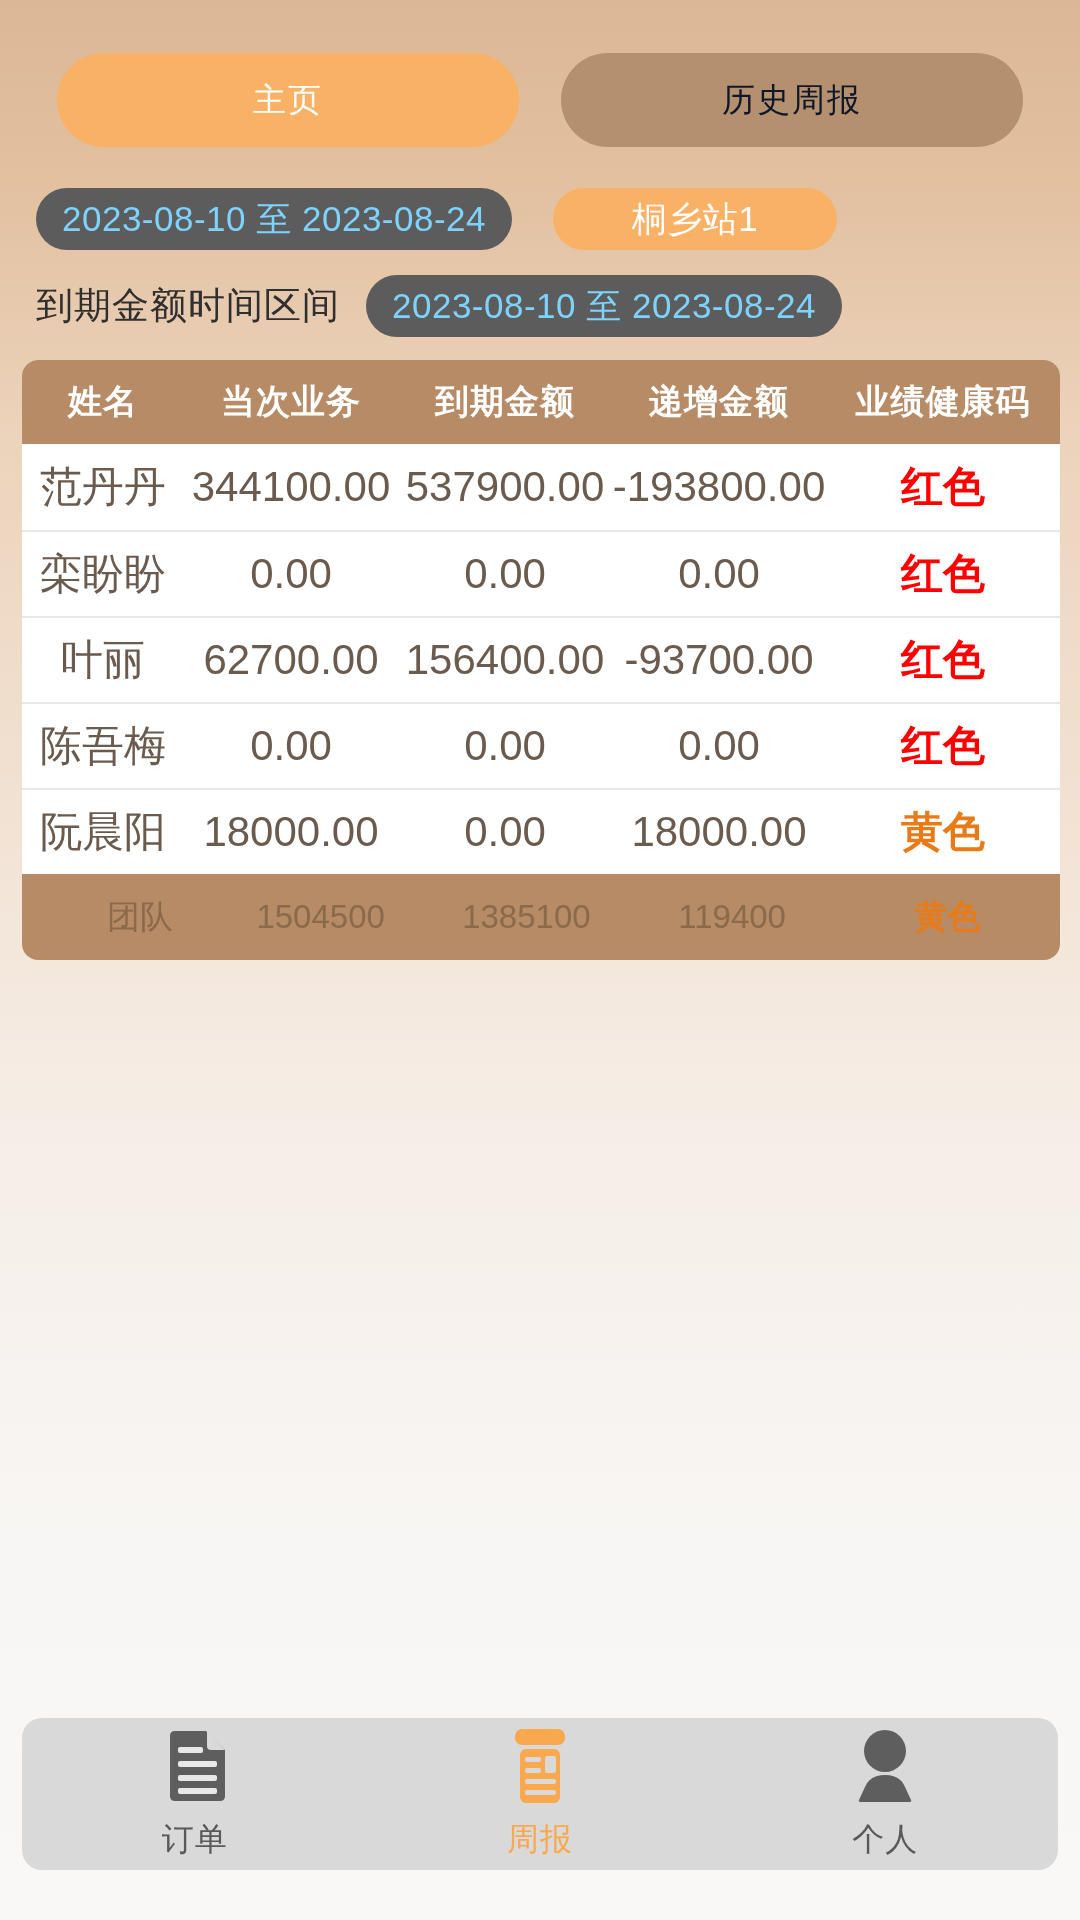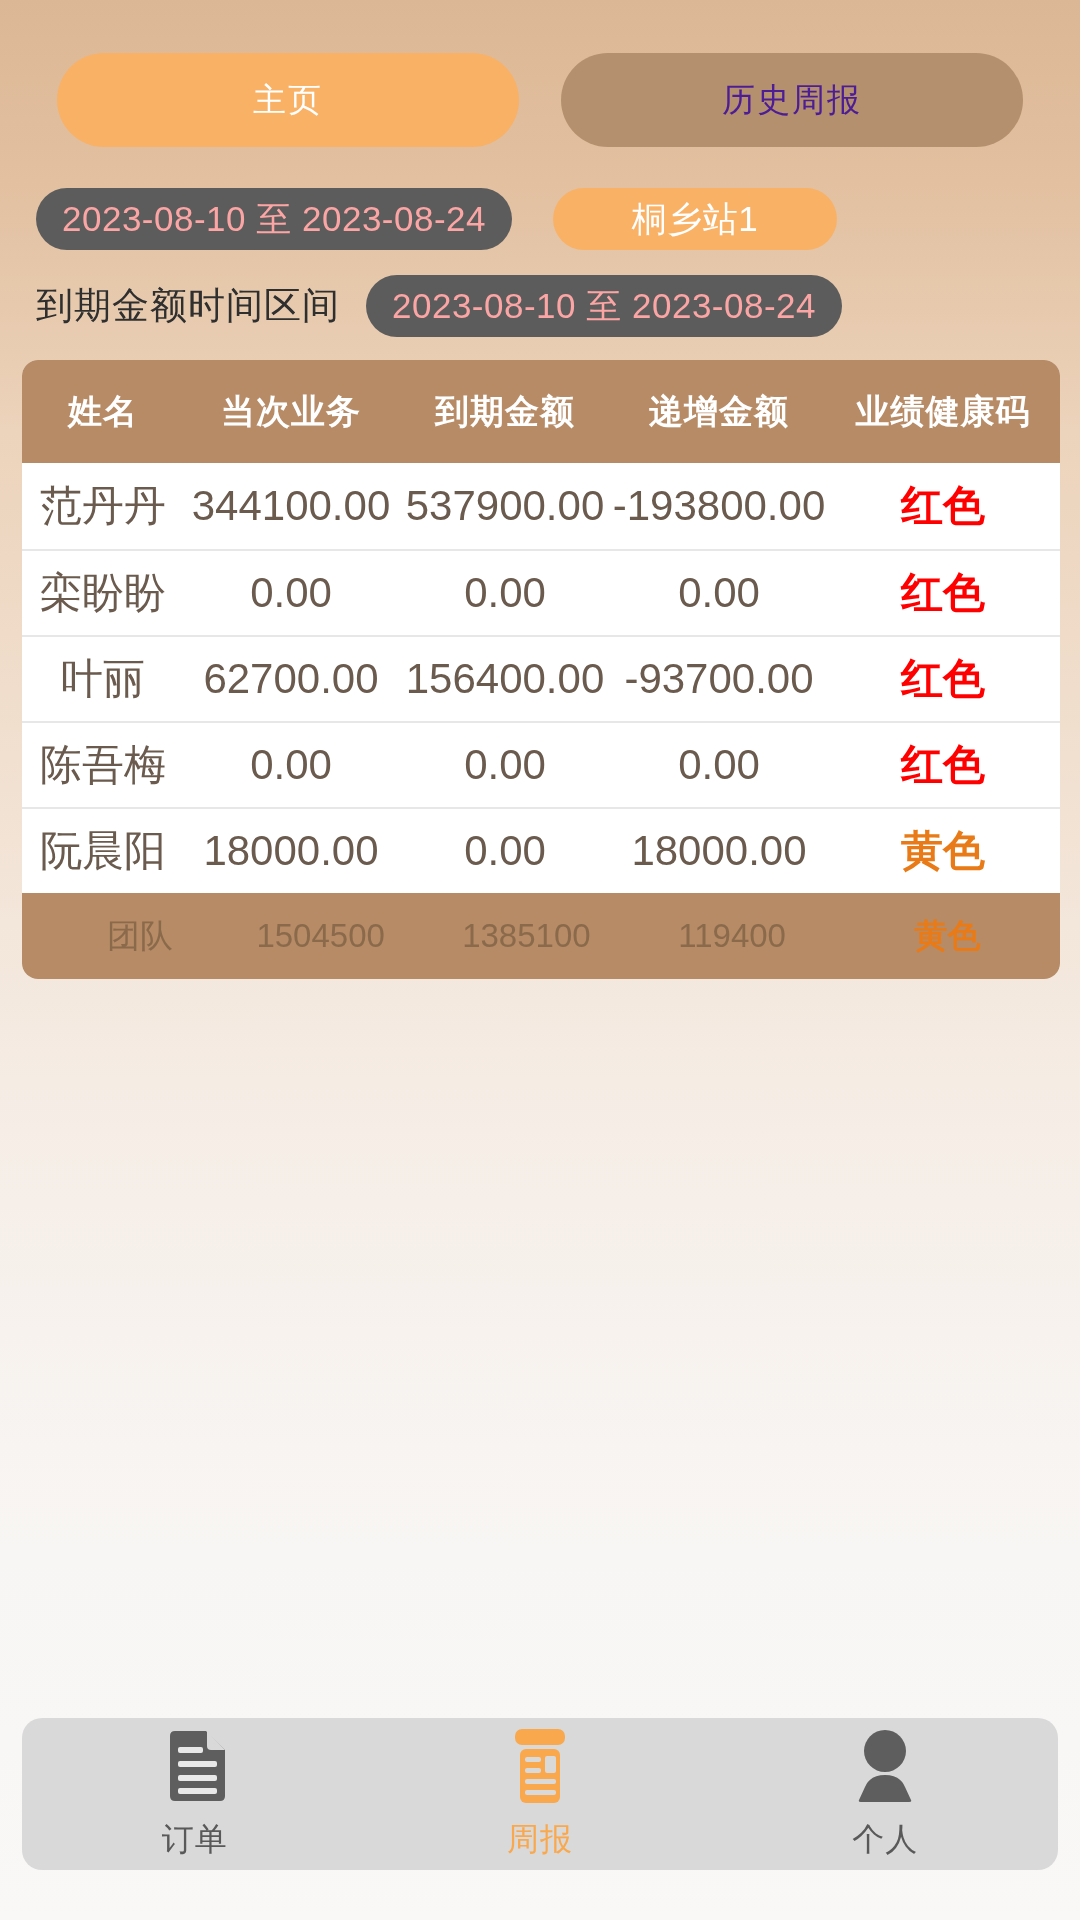--- a/index.html
+++ b/index.html
@@ -48,21 +48,21 @@
     font-size: 33px;
     letter-spacing: 2px;
     box-sizing: border-box;
   }
   .top-tab.active {
     background: #f9b165;
     color: #ffffff;
   }
   .top-tab.inactive {
     background: #b5906e;
-    color: #4c1d95;
+    color: #0f172a;
   }
 
   
   .chip-row {
     position: absolute;
     top: 188px;
     left: 0;
     width: 1080px;
     height: 62px;
   }
@@ -72,21 +72,21 @@
     justify-content: center;
     height: 62px;
     border-radius: 31px;
     box-sizing: border-box;
     font-size: 35px;
     letter-spacing: 0.5px;
     white-space: nowrap;
   }
   .chip.dark {
     background: #5c5c5c;
-    color: #fca5a5;
+    color: #7dd3fc;
     padding: 0 26px;
   }
   .chip.orange {
     background: #f9b165;
     color: #ffffff;
     padding: 0 30px;
   }
   .chip-daterange-top {
     position: absolute;
     left: 36px;
@@ -127,21 +127,21 @@
     background: #ffffff;
   }
   .trow {
     display: flex;
     align-items: center;
     width: 100%;
     box-sizing: border-box;
   }
   .thead {
     background: #b68b66;
-    height: 103px;
+    height: 84px;
   }
   .thead .cell {
     color: #ffffff;
     font-size: 34px;
     font-weight: bold;
     letter-spacing: 1px;
   }
   .tbody-row {
     height: 86px;
     background: #ffffff;

